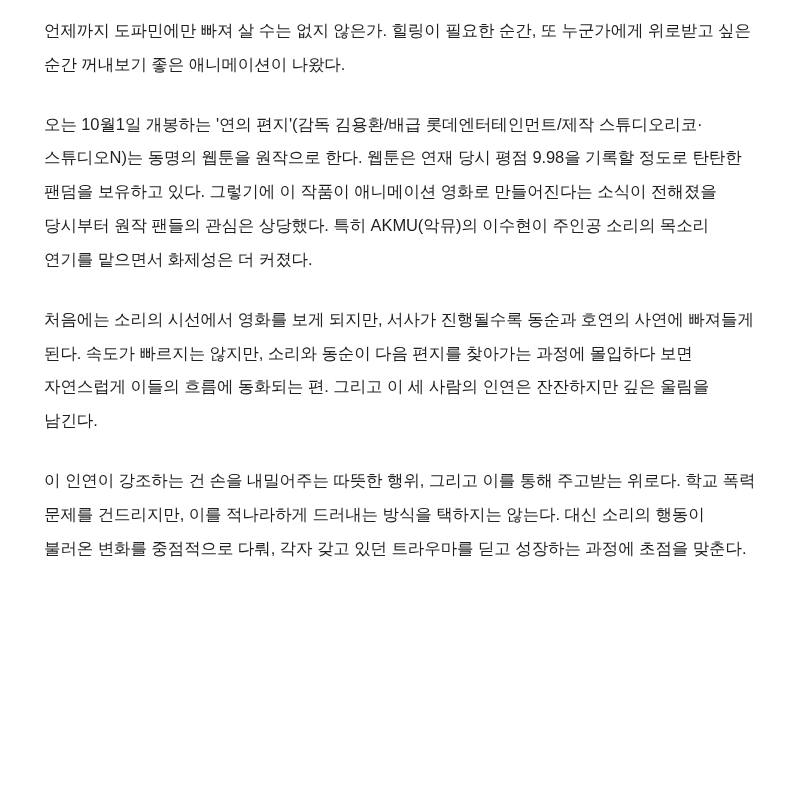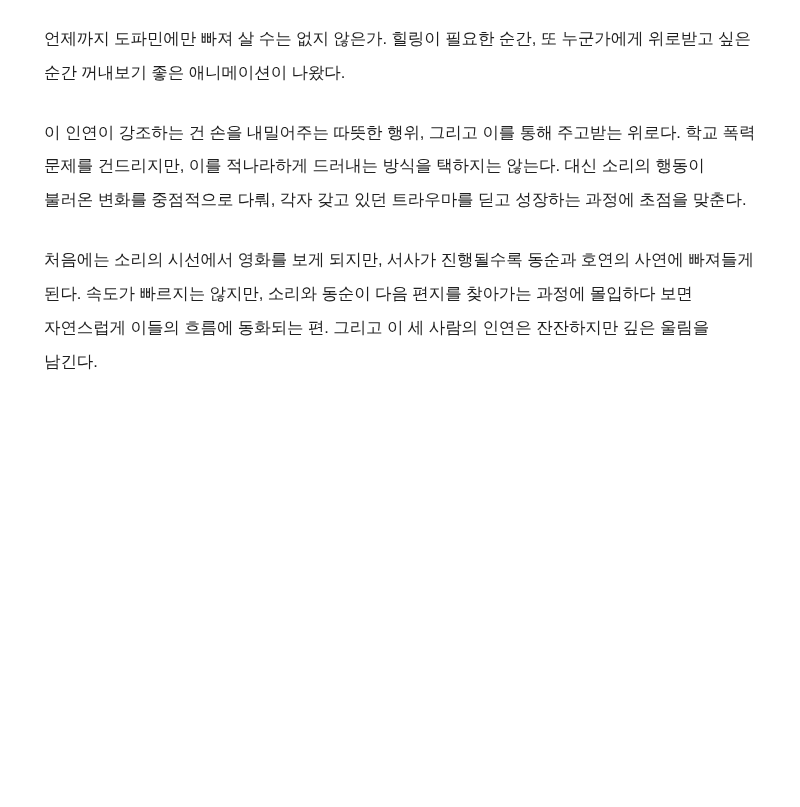--- a/index.html
+++ b/index.html
@@ -9,36 +9,37 @@
   }
   body {
     width: 800px;
     min-height: 807px;
     font-family: "Liberation Sans", "DejaVu Sans", sans-serif;
     color: #1a1a1a;
   }
   .article {
     box-sizing: border-box;
     width: 800px;
-    padding: 22px 44px 20px 44px;
+    padding: 14px 44px 20px 44px;
   }
   .para {
     font-size: 16.5px;
     line-height: 2.05;
     letter-spacing: -0.1px;
     color: #1f1f1f;
     margin: 0 0 26px 0;
     text-align: left;
     word-break: keep-all;
     white-space: normal;
   }
   .para:last-child {
     margin-bottom: 0;
   }
 </style>
 </head>
 <body>
 
 <div class="article">
   <p class="para">언제까지 도파민에만 빠져 살 수는 없지 않은가. 힐링이 필요한 순간, 또 누군가에게 위로받고 싶은 순간 꺼내보기 좋은 애니메이션이 나왔다.</p>
+  <p class="para">오는 10월1일 개봉하는 '연의 편지'(감독 김용환/배급 롯데엔터테인먼트/제작 스튜디오리코·스튜디오N)는 동명의 웹툰을 원작으로 한다. 웹툰은 연재 당시 평점 9.98을 기록할 정도로 탄탄한 팬덤을 보유하고 있다. 그렇기에 이 작품이 애니메이션 영화로 만들어진다는 소식이 전해졌을 당시부터 원작 팬들의 관심은 상당했다. 특히 AKMU(악뮤)의 이수현이 주인공 소리의 목소리 연기를 맡으면서 화제성은 더 커졌다.</p>
+  <p class="para">처음에는 소리의 시선에서 영화를 보게 되지만, 서사가 진행될수록 동순과 호연의 사연에 빠져들게 된다. 속도가 빠르지는 않지만, 소리와 동순이 다음 편지를 찾아가는 과정에 몰입하다 보면 자연스럽게 이들의 흐름에 동화되는 편. 그리고 이 세 사람의 인연은 잔잔하지만 깊은 울림을 남긴다.</p>
   <p class="para">이 인연이 강조하는 건 손을 내밀어주는 따뜻한 행위, 그리고 이를 통해 주고받는 위로다. 학교 폭력 문제를 건드리지만, 이를 적나라하게 드러내는 방식을 택하지는 않는다. 대신 소리의 행동이 불러온 변화를 중점적으로 다뤄, 각자 갖고 있던 트라우마를 딛고 성장하는 과정에 초점을 맞춘다.</p>
-  <p class="para">처음에는 소리의 시선에서 영화를 보게 되지만, 서사가 진행될수록 동순과 호연의 사연에 빠져들게 된다. 속도가 빠르지는 않지만, 소리와 동순이 다음 편지를 찾아가는 과정에 몰입하다 보면 자연스럽게 이들의 흐름에 동화되는 편. 그리고 이 세 사람의 인연은 잔잔하지만 깊은 울림을 남긴다.</p>
 </div>
 
 </body></html>

